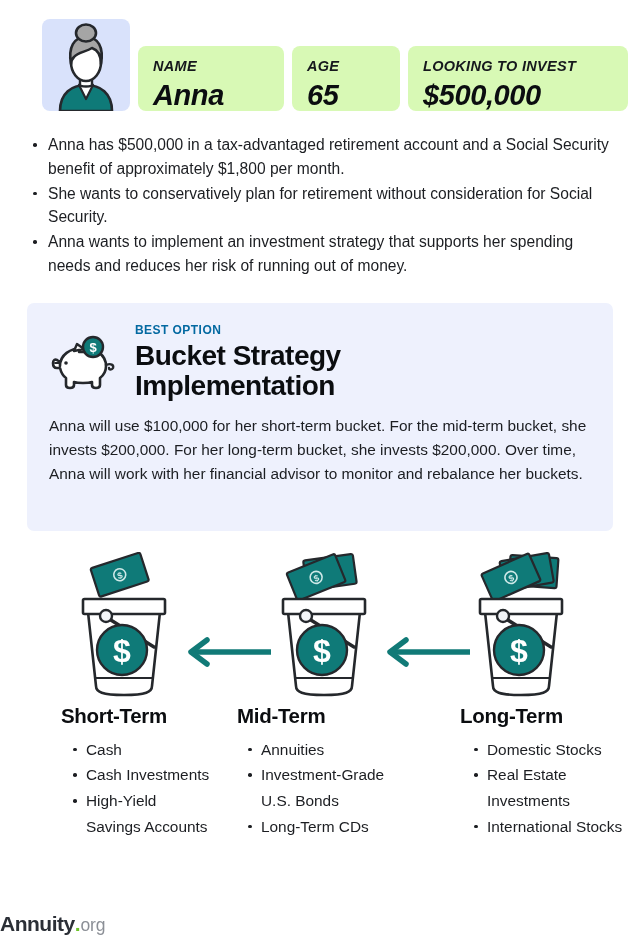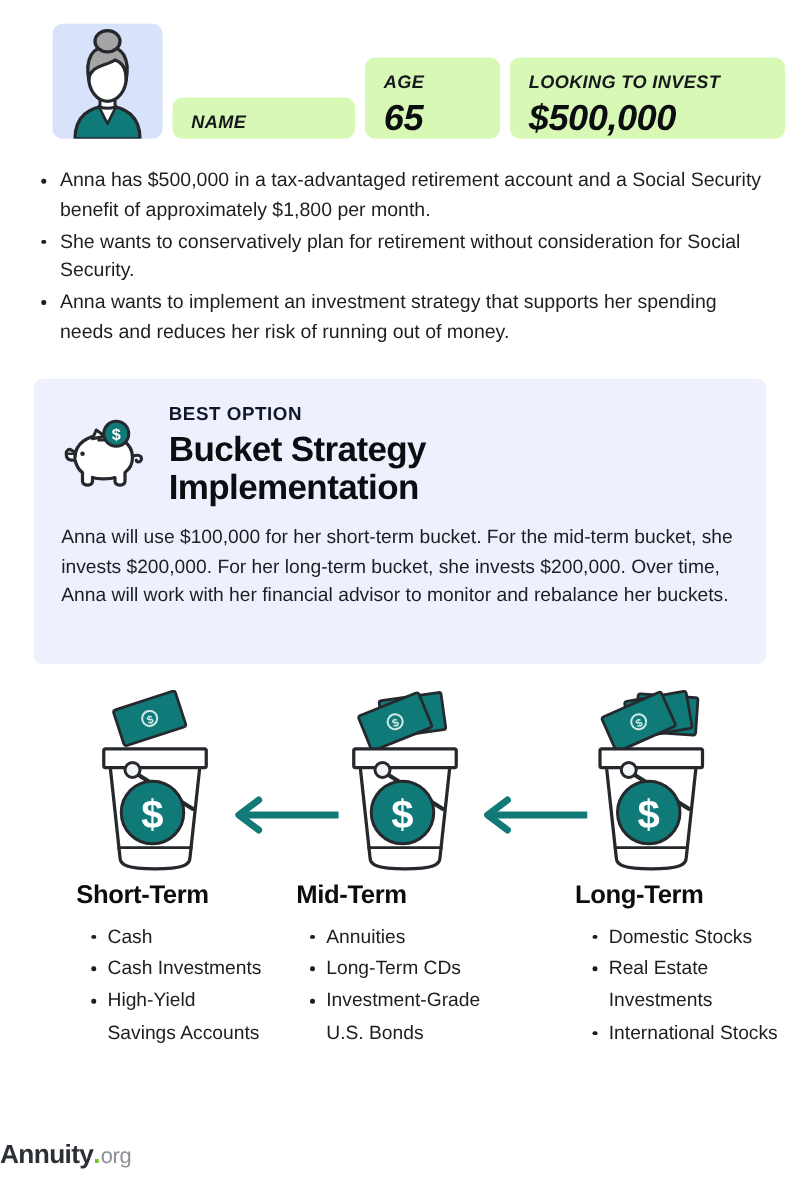--- a/index.html
+++ b/index.html
@@ -117,24 +117,24 @@
   .piggy-wrap {
     flex: 0 0 74px;
     width: 74px;
     padding-top: 14px;
   }
   .piggy-wrap svg { display: block; width: 74px; height: 62px; }
 
   .best-head-text { padding-top: 2px; }
 
   .best-eyebrow {
-    font-size: 15px;
+    font-size: 12px;
     font-weight: 700;
     letter-spacing: 0.45px;
-    color: #0f172a;
+    color: #0369a1;
     line-height: 1.2;
     margin-bottom: 4px;
   }
   .best-title {
     font-size: 28px;
     font-weight: 700;
     letter-spacing: -0.5px;
     line-height: 30px;
     color: #0b0d10;
     max-width: 330px;
@@ -274,20 +274,21 @@
         <ellipse cx="44" cy="43" rx="15" ry="19" fill="#ffffff" stroke="#25282c" stroke-width="2.6"></ellipse>
 
         <path d="M29 45 C26 28 32 18 44 18 C56 18 62 28 59 45 C59 36 56 31 50 29 C44 33 36 33 32 38 C30 40 29 42 29 45 Z" fill="#a5a5a5" stroke="#25282c" stroke-width="2.6" stroke-linejoin="round"></path>
 
         <ellipse cx="44" cy="14" rx="10" ry="8.5" fill="#a5a5a5" stroke="#25282c" stroke-width="2.6"></ellipse>
       </svg>
     </div>
 
     <div class="stat-card name-card">
       <div class="stat-label">NAME</div>
+      <div class="stat-value">Anna</div>
     </div>
 
     <div class="stat-card age-card">
       <div class="stat-label">AGE</div>
       <div class="stat-value">65</div>
     </div>
 
     <div class="stat-card invest-card">
       <div class="stat-label">LOOKING TO INVEST</div>
       <div class="stat-value">$500,000</div>
@@ -427,22 +428,22 @@
         <li>Cash</li>
         <li>Cash Investments</li>
         <li>High-Yield Savings Accounts</li>
       </ul>
     </div>
 
     <div class="col c2">
       <div class="col-title">Mid-Term</div>
       <ul>
         <li>Annuities</li>
+        <li>Investment-Grade U.S. Bonds</li>
         <li>Long-Term CDs</li>
-        <li>Investment-Grade U.S. Bonds</li>
       </ul>
     </div>
 
     <div class="col c3">
       <div class="col-title">Long-Term</div>
       <ul>
         <li>Domestic Stocks</li>
         <li>Real Estate Investments</li>
         <li>International Stocks</li>
       </ul>

